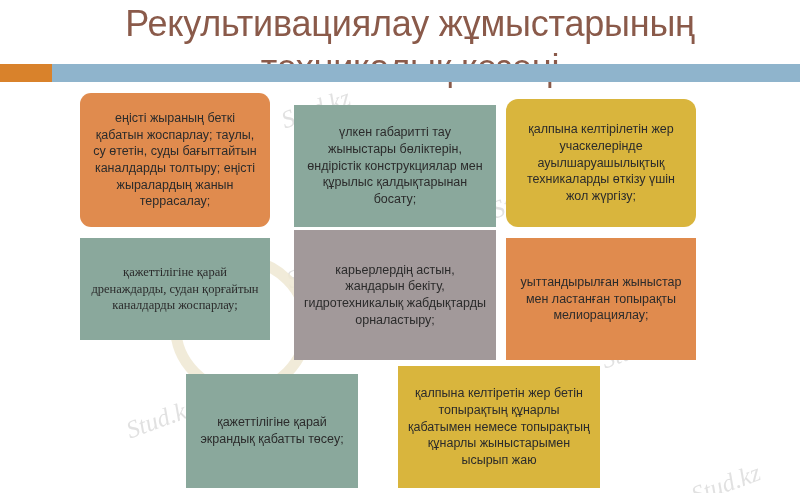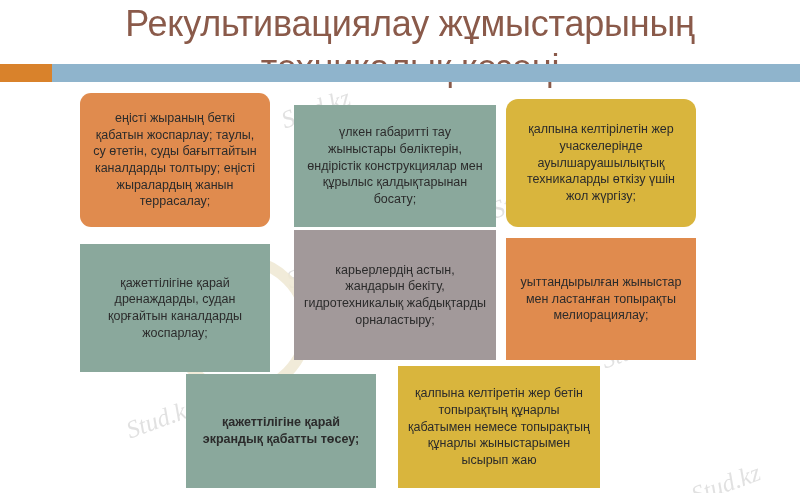--- a/index.html
+++ b/index.html
@@ -85,26 +85,26 @@
     display: block;
     width: 100%;
   }
 
   
   #box1 { left: 80px;  top: 93px;  width: 190px; height: 134px; background: #e08b4e; border-radius: 11px; }
   #box2 { left: 294px; top: 105px; width: 202px; height: 122px; background: #8aa89c; }
   #box3 { left: 506px; top: 99px;  width: 190px; height: 128px; background: #d9b53d; border-radius: 12px; }
 
   
-  #box4 { left: 80px;  top: 244px; width: 190px; height: 128px; background: #8aa89c; }
+  #box4 { left: 80px;  top: 238px; width: 190px; height: 102px; background: #8aa89c; font-family: Liberation Serif, serif; }
   #box5 { left: 294px; top: 230px; width: 202px; height: 130px; background: #a2999a; }
   #box6 { left: 506px; top: 238px; width: 190px; height: 122px; background: #e08b4e; }
 
   
-  #box7 { left: 186px; top: 374px; width: 190px; height: 114px; background: #8aa89c; font-weight: bold; }
+  #box7 { left: 186px; top: 374px; width: 172px; height: 114px; background: #8aa89c; }
   #box8 { left: 398px; top: 366px; width: 202px; height: 122px; background: #d9b53d; }
 </style>
 </head>
 <body>
 
 <div class="title">Рекультивациялау жұмыстарының техникалық кезеңі</div>
 
 <div class="bar-orange"></div>
 <div class="bar-blue"></div>
 

